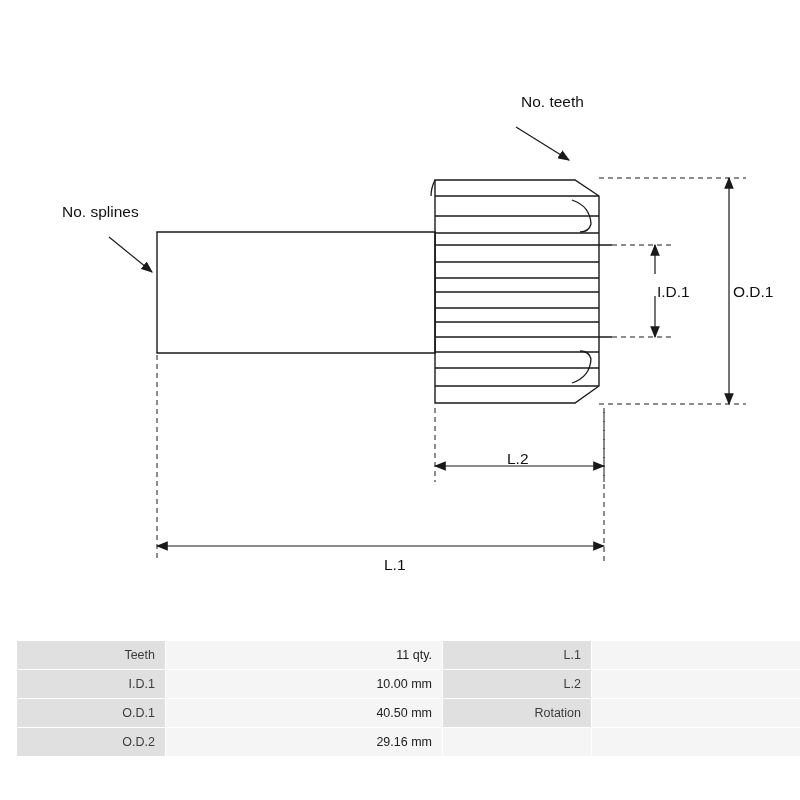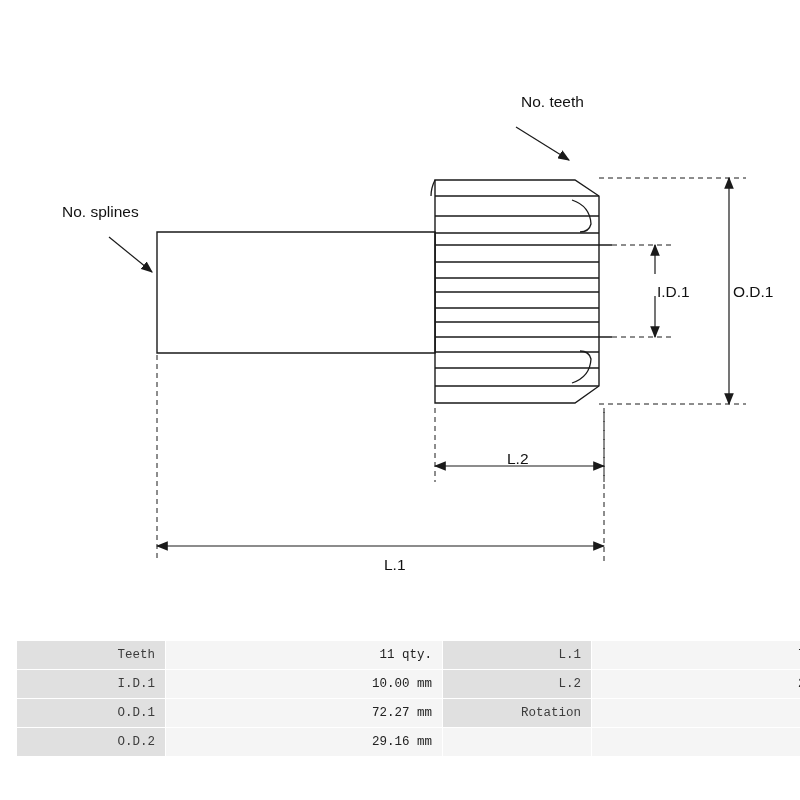--- a/index.html
+++ b/index.html
@@ -46,21 +46,20 @@
     table-layout: fixed;
     font-size: 12.5px;
   }
   table.spec td {
     border: 1px solid #ffffff;
     height: 28px;
     padding: 0 10px;
     vertical-align: middle;
     background: #f2f2f2;
     color: #333333;
-    font-family: Liberation Mono, monospace;
   }
   table.spec td.key {
     background: #e0e0e0;
     text-align: right;
     color: #3c3c3c;
     width: 128px;
   }
   table.spec td.val {
     background: #f5f5f5;
     text-align: right;
@@ -177,21 +176,21 @@
         <td class="val">70.50 mm</td>
       </tr>
       <tr>
         <td class="key">I.D.1</td>
         <td class="val">10.00 mm</td>
         <td class="key">L.2</td>
         <td class="val">23.50 mm</td>
       </tr>
       <tr>
         <td class="key">O.D.1</td>
-        <td class="val">72.27 mm</td>
+        <td class="val">40.50 mm</td>
         <td class="key">Rotation</td>
         <td class="val">CW</td>
       </tr>
       <tr>
         <td class="key">O.D.2</td>
         <td class="val">29.16 mm</td>
         <td class="blank"></td>
         <td class="blank"></td>
       </tr>
     </tbody>

